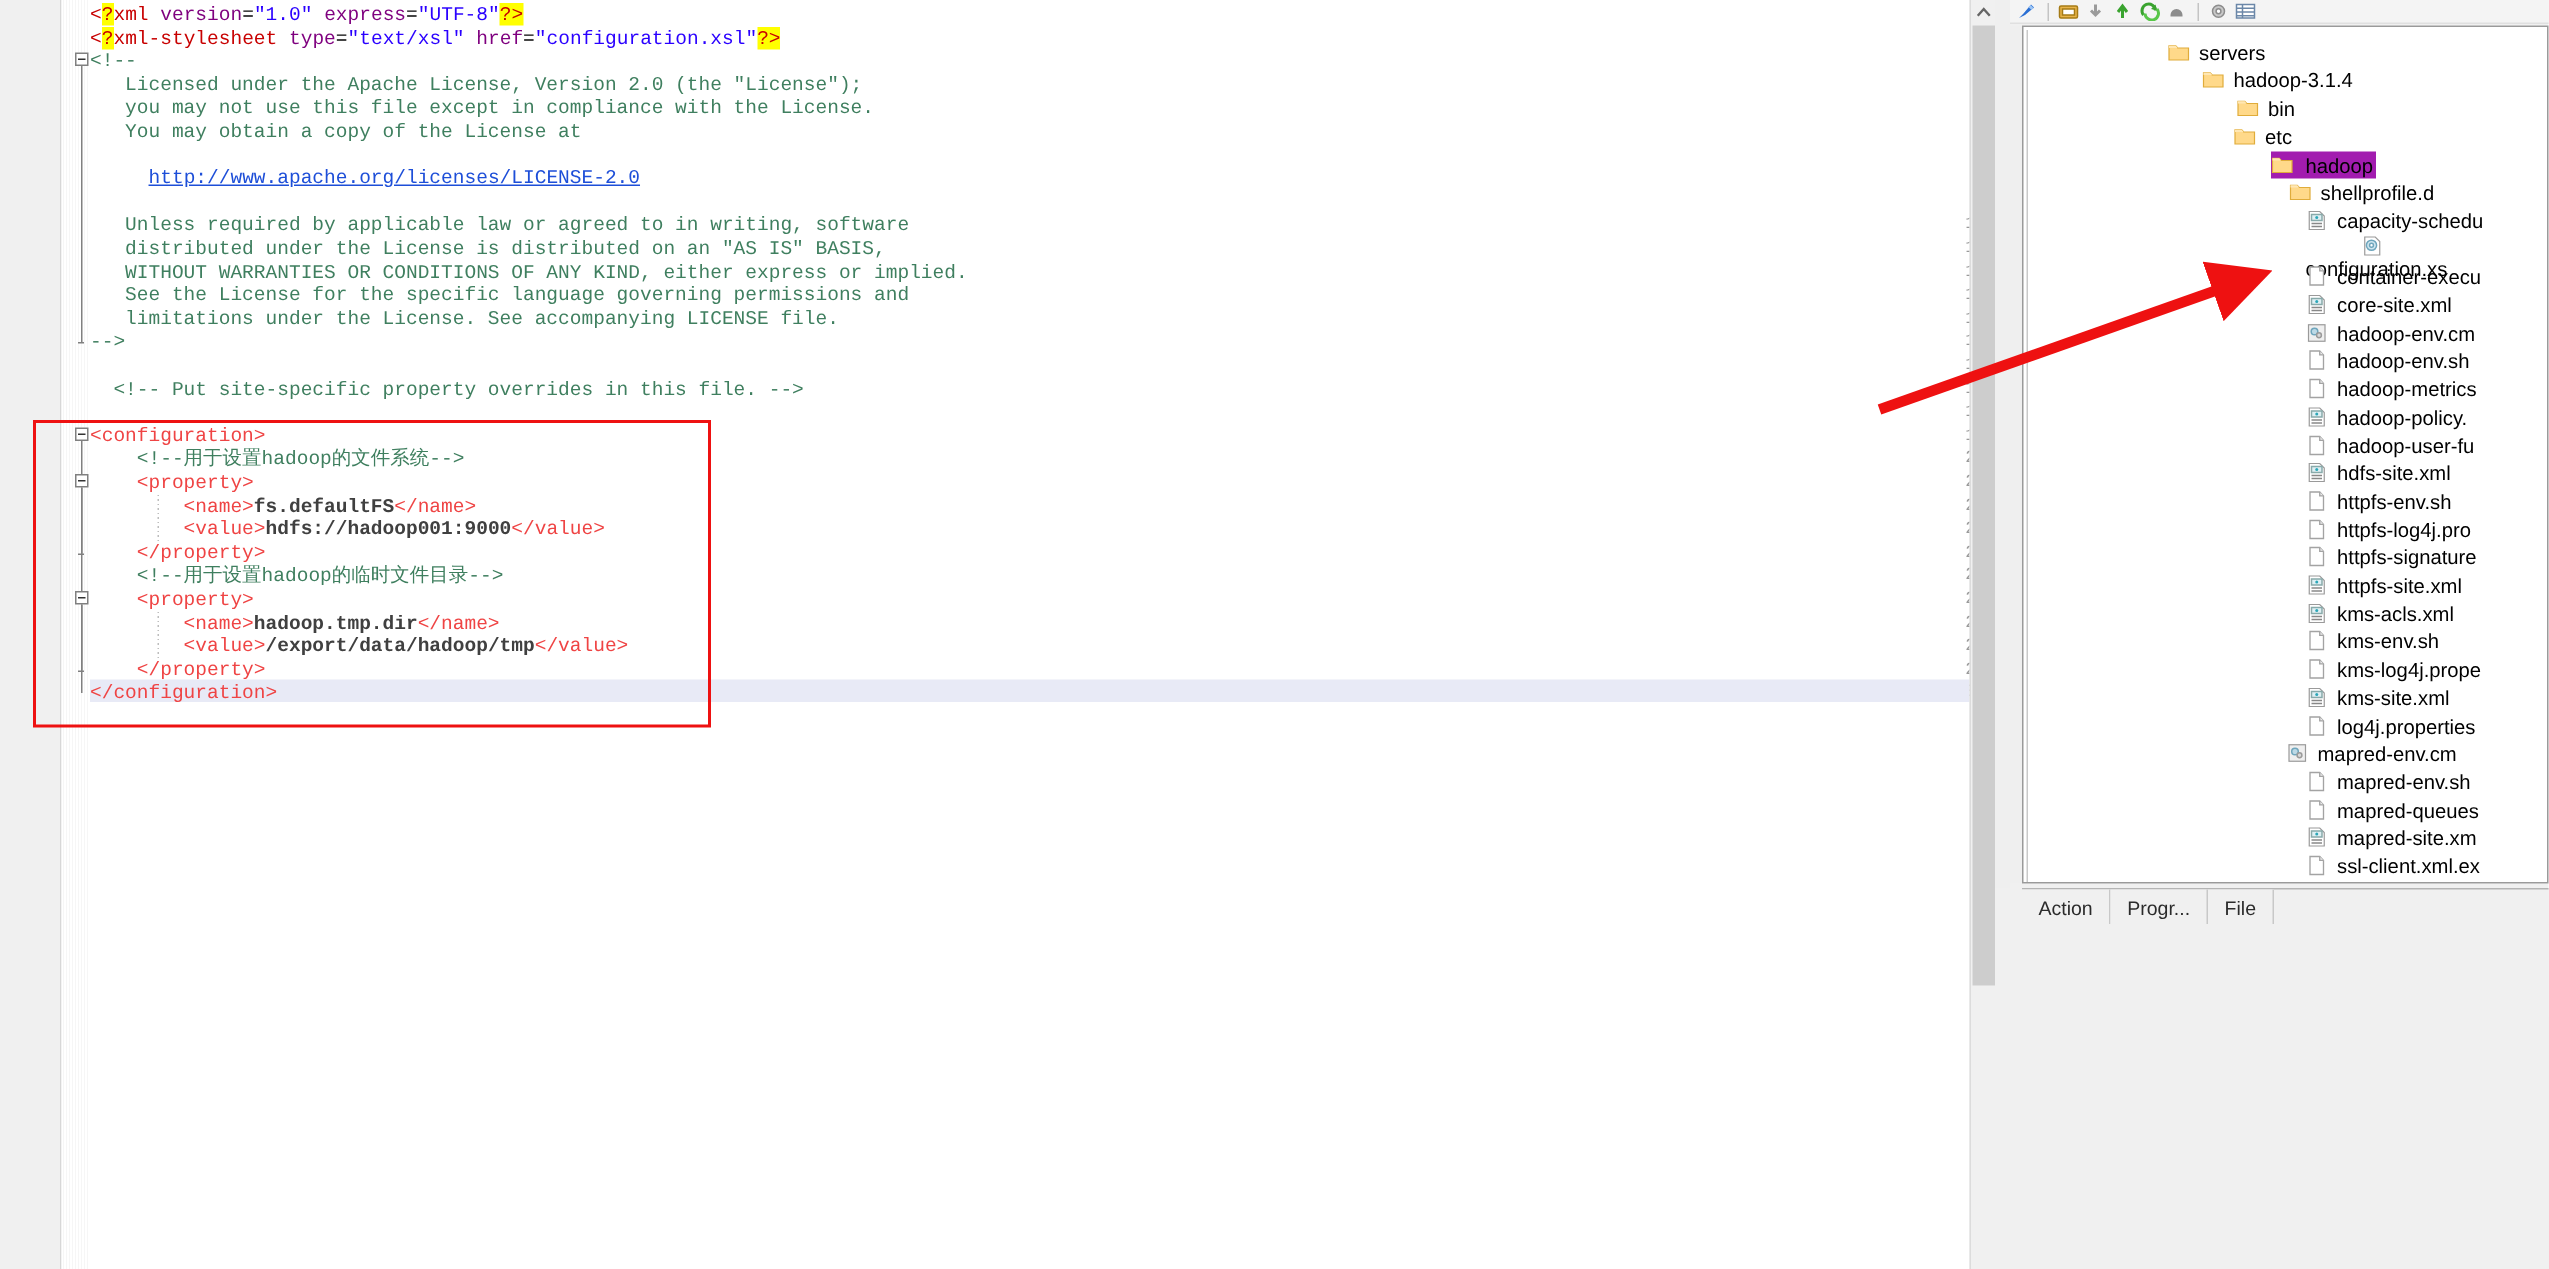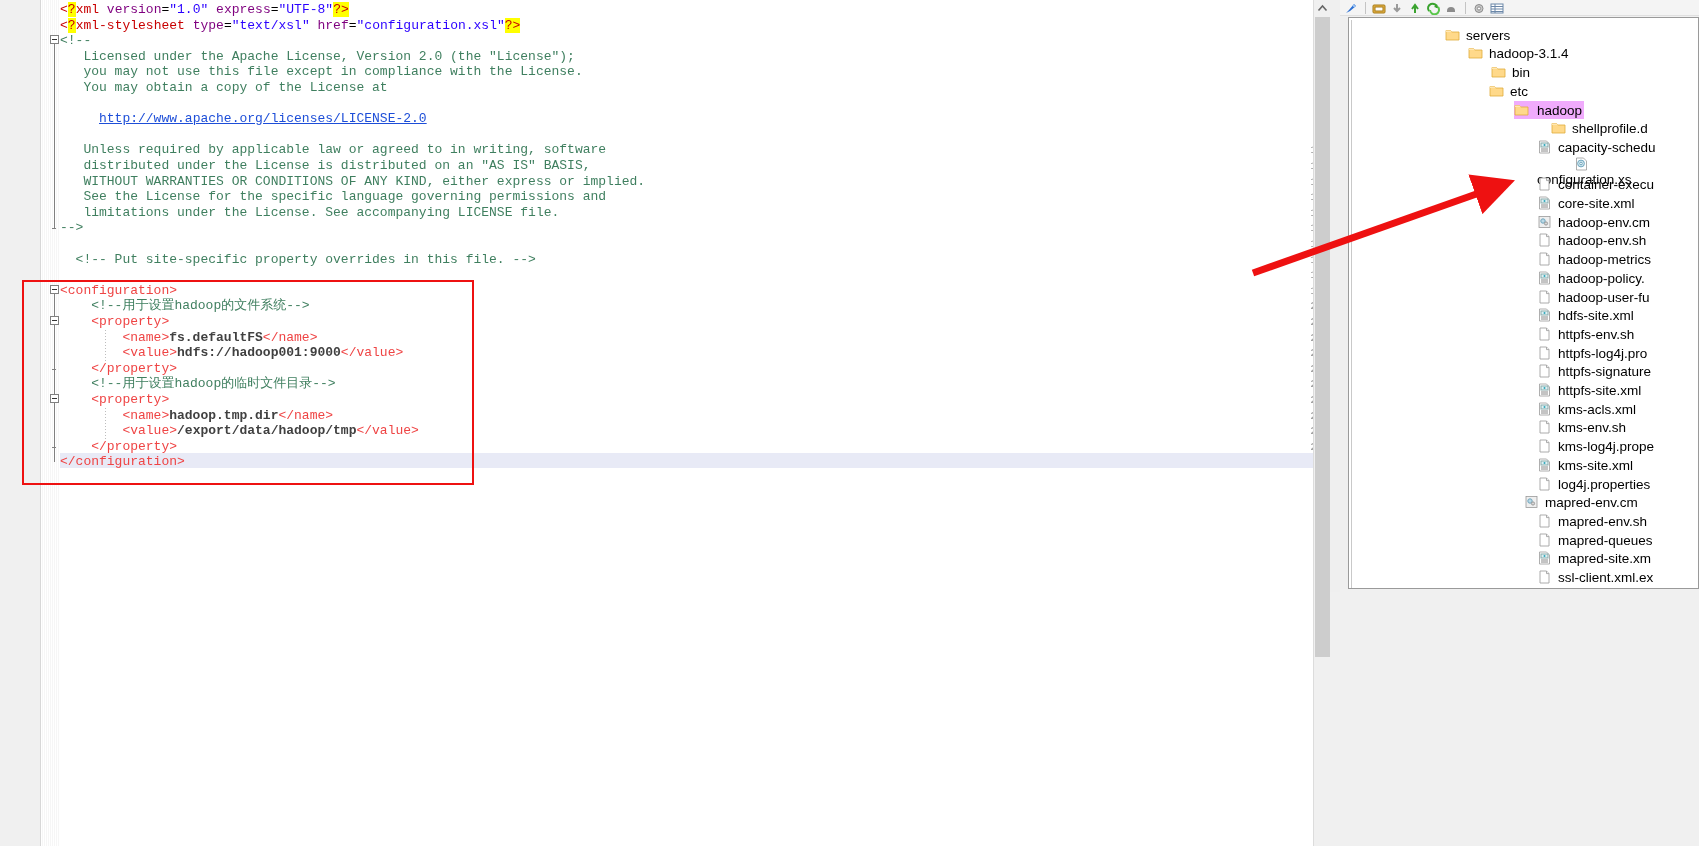--- a/index.html
+++ b/index.html
@@ -129,21 +129,21 @@
     position:absolute;left:2px;top:2px;right:0;bottom:0;
     border-left:1px solid #c9c9c9;
     background:#ffffff;
   }
   .trow{
     position:absolute;height:18.5px;display:flex;align-items:center;
     font-family:"Liberation Sans", sans-serif;
     font-size:13.5px;color:#000000;white-space:nowrap;
   }
   .trow .ticon{width:15px;height:15px;margin-right:6px;flex:0 0 auto;position:relative;}
-  .selrow{background:#f0abfc;}
+  .selrow{background:#a21caf;}
   .selrow .tlabel{padding:0 2px;}
 
   
   #bottomtabs{
     position:absolute;left:18px;top:592px;width:351px;height:254px;
     background:#f0f0f0;
   }
   #tabstrip{
     position:absolute;left:0;top:0;width:351px;height:24px;
     border-top:1px solid #b4b4b4;
@@ -338,21 +338,21 @@
               </svg></span>
             <span class="tlabel">etc</span>
           </div>
           <div class="trow selrow" style="top: 80.8px; left: 162px;">
             <span class="ticon"><svg width="15" height="14" viewBox="0 0 15 14">
                 <path d="M1 2.5 L5.5 2.5 L6.8 4 L14 4 L14 12 L1 12 Z" fill="#ffd98a" stroke="#e0ac3a" stroke-width="0.8"></path>
                 <path d="M1 2.5 L5.5 2.5 L6.8 4 L1 4 Z" fill="#ffe7b3"></path>
               </svg></span>
             <span class="tlabel">hadoop</span>
           </div>
-          <div class="trow" style="top: 99.5px; left: 199px; align-items: center;">
+          <div class="trow" style="top: 99.5px; left: 174px; align-items: center;">
             <span class="ticon"><svg width="15" height="14" viewBox="0 0 15 14">
                 <path d="M1 2.5 L5.5 2.5 L6.8 4 L14 4 L14 12 L1 12 Z" fill="#ffd98a" stroke="#e0ac3a" stroke-width="0.8"></path>
                 <path d="M1 2.5 L5.5 2.5 L6.8 4 L1 4 Z" fill="#ffe7b3"></path>
               </svg></span>
             <span class="tlabel">shellprofile.d</span>
           </div>
           <div class="trow" style="top: 118.2px; left: 185px;">
             <span class="ticon"><svg width="15" height="14" viewBox="0 0 15 14">
                 <path d="M2.5 1 L9.5 1 L12.5 4 L12.5 13 L2.5 13 Z" fill="#fff" stroke="#9a9a9a" stroke-width="0.8"></path>
                 <rect x="4" y="3" width="7" height="4" fill="#dff0f4" stroke="#8aa"></rect>
@@ -544,20 +544,28 @@
             <span class="ticon"><svg width="15" height="14" viewBox="0 0 15 14">
                 <path d="M3 1 L9.5 1 L12 3.6 L12 13 L3 13 Z" fill="#fff" stroke="#a3a3a3" stroke-width="0.9"></path>
                 <path d="M9.5 1 L9.5 3.6 L12 3.6" fill="#eee" stroke="#a3a3a3" stroke-width="0.9"></path>
               </svg></span>
             <span class="tlabel">ssl-client.xml.ex</span>
           </div>
         </div>
     </div>
   </div>
 
+  <div id="bottomtabs">
+    <div id="tabstrip">
+        <div class="tabitem">Action</div>
+        <div class="tabitem">Progr...</div>
+        <div class="tabitem">File</div>
+      </div>
+    <div id="tabbody"></div>
+  </div>
 </div>
 
 <svg id="arrow">
   <defs>
     <marker id="ah" markerWidth="6" markerHeight="6" refX="1" refY="3" orient="auto">
       <path d="M0,0 L6,3 L0,6 z" fill="#ee1111"></path>
     </marker>
   </defs>
   <line x1="1253" y1="273" x2="1482" y2="192" stroke="#ee1111" stroke-width="7" marker-end="url(#ah)"></line>
 </svg>

